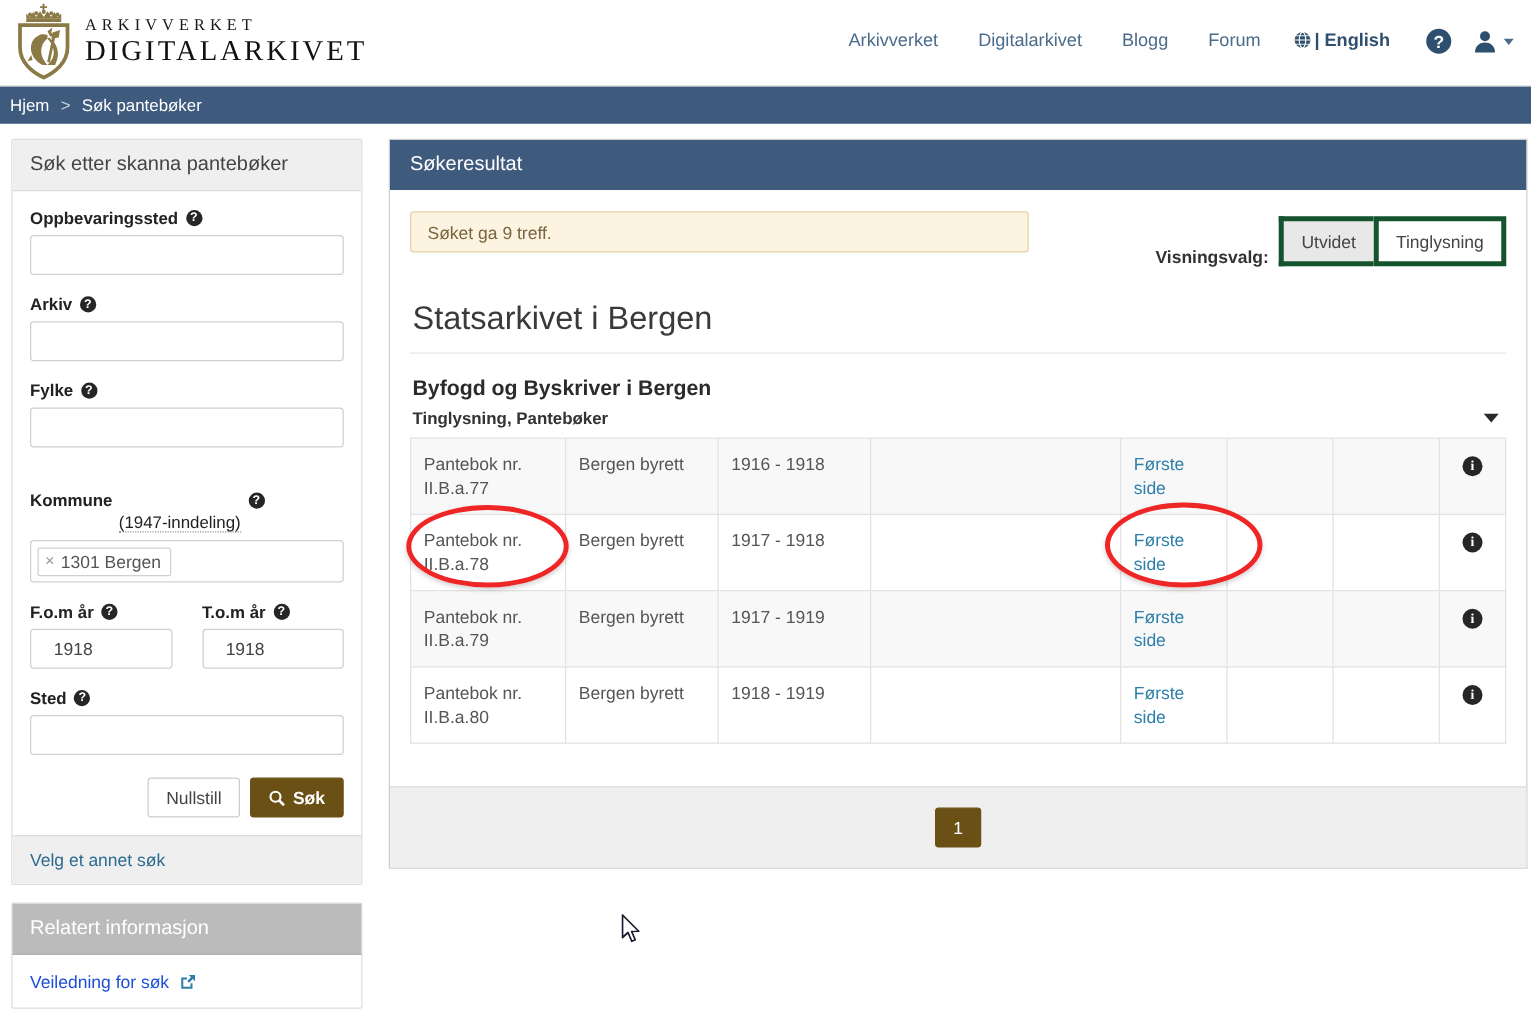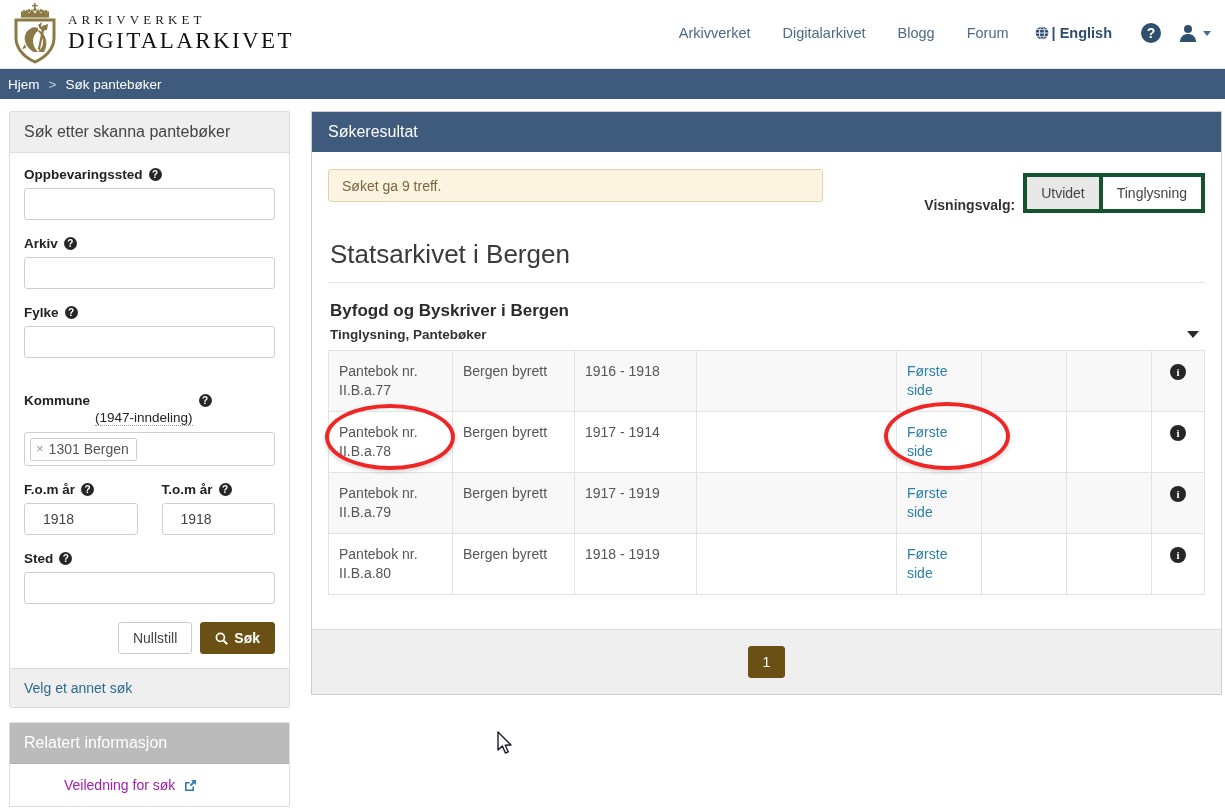--- a/index.html
+++ b/index.html
@@ -129,21 +129,21 @@
     background: #6b5016; border: 1px solid #6b5016; color: #ffffff;
     display: inline-flex; align-items: center; gap: 6px; font-weight: bold;
   }
   .panel-footer-link {
     border-top: 1px solid #dddddd; background: #efefef;
     padding: 11px 14px;
   }
   .panel-footer-link a { color: #2b6b8f; text-decoration: none; font-size: 14px; }
   .panel.spaced { margin-top: 14px; }
   .panel-body.link-body { padding: 13px 14px; }
-  .panel-body.link-body a { color: #a21caf; text-decoration: none; font-size: 14px; margin-left: 40px; }
+  .panel-body.link-body a { color: #1d4ed8; text-decoration: none; font-size: 14px; }
   .ext-icon { margin-left: 5px; vertical-align: -2px; }
 
   
   .main { flex: 1; margin-left: 21px; margin-right: 5px; }
   .result-panel { border: 1px solid #cfcfcf; background: #ffffff; }
   .result-heading {
     background: #3e5a7c; color: #ffffff;
     padding: 11px 16px; font-size: 16px;
   }
   .result-body { padding: 17px 16px 10px 16px; }
@@ -412,21 +412,21 @@
                 <td class="c3">1916 - 1918</td>
                 <td class="c4"></td>
                 <td class="c5"><a href="#">Første side</a></td>
                 <td class="c6"></td>
                 <td class="c7"></td>
                 <td class="c8"><span class="info-icon">i</span></td>
               </tr>
               <tr class="even">
                 <td class="c1">Pantebok nr. II.B.a.78</td>
                 <td class="c2">Bergen byrett</td>
-                <td class="c3">1917 - 1914</td>
+                <td class="c3">1917 - 1918</td>
                 <td class="c4"></td>
                 <td class="c5"><a href="#">Første side</a></td>
                 <td class="c6"></td>
                 <td class="c7"></td>
                 <td class="c8"><span class="info-icon">i</span></td>
               </tr>
               <tr class="odd">
                 <td class="c1">Pantebok nr. II.B.a.79</td>
                 <td class="c2">Bergen byrett</td>
                 <td class="c3">1917 - 1919</td>

